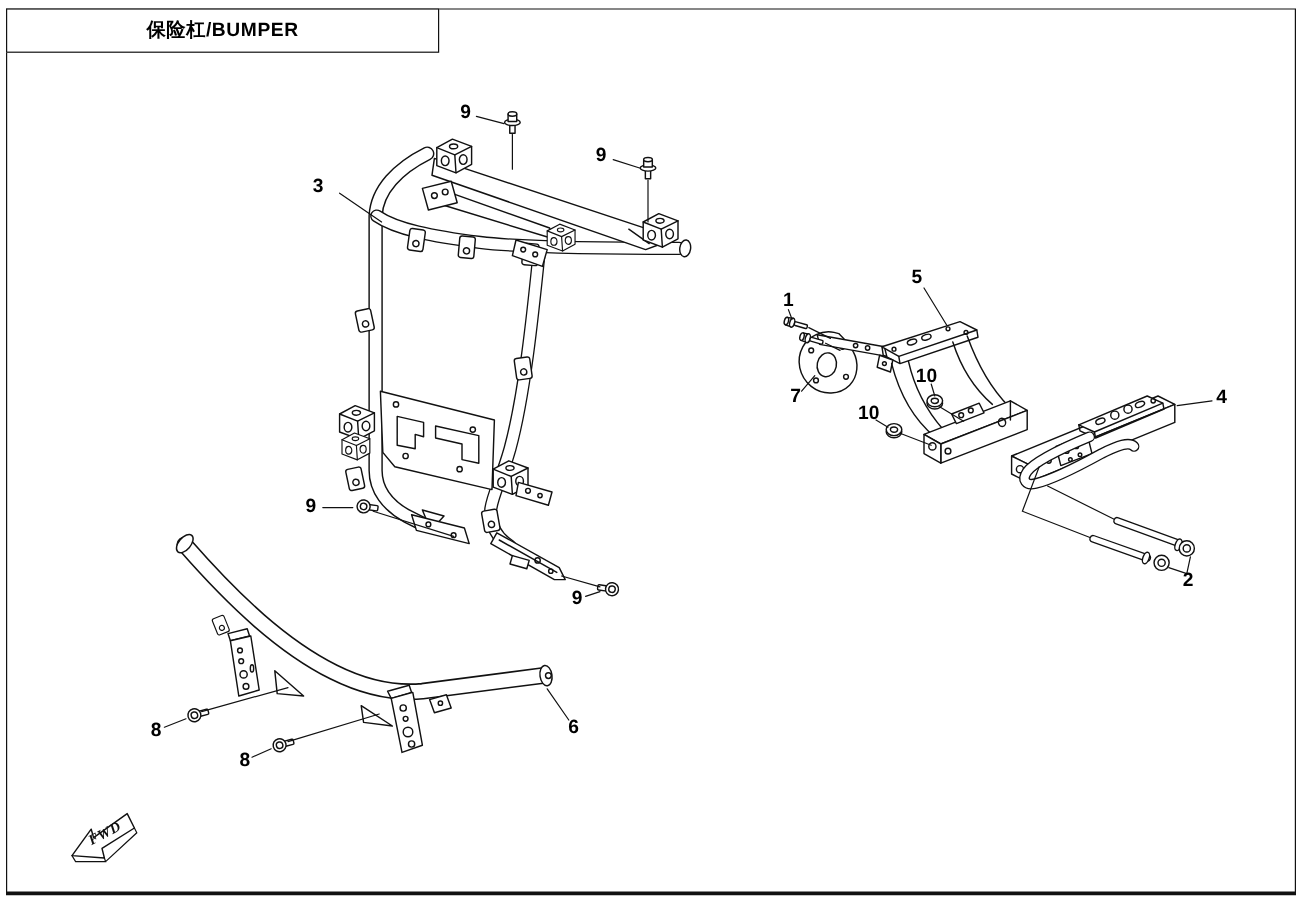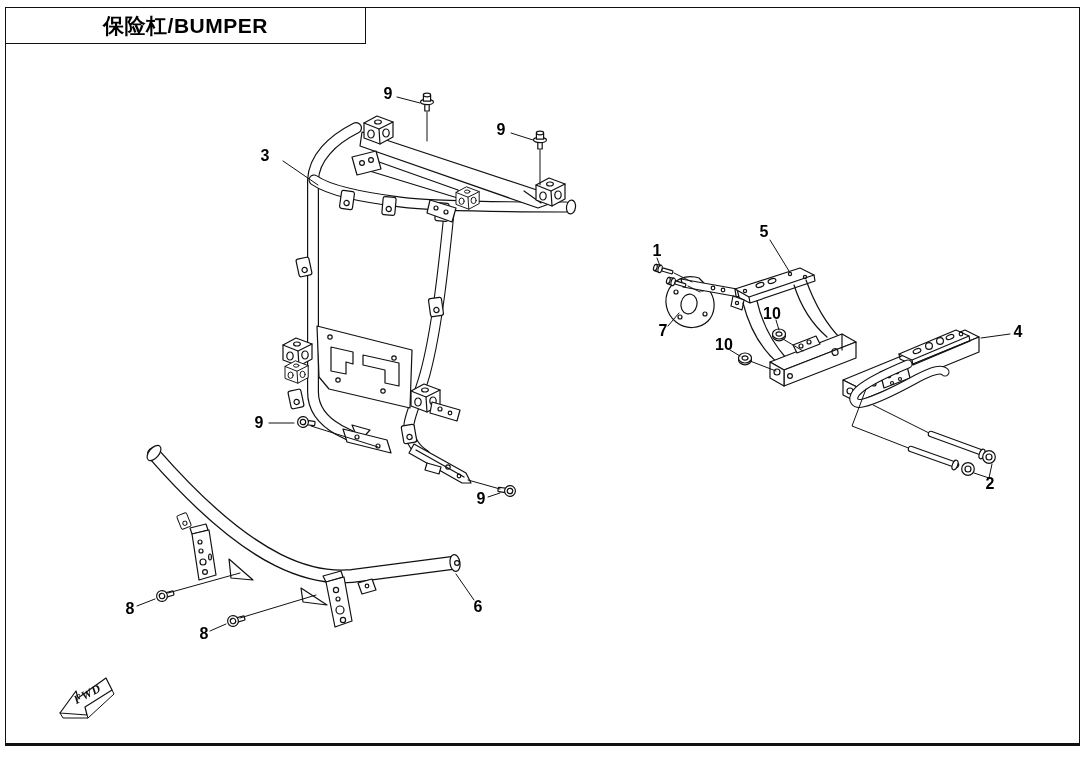--- a/index.html
+++ b/index.html
@@ -3,21 +3,21 @@
 <meta charset="utf-8">
 <style>
   html,body{margin:0;padding:0;background:#fff;}
   .stage{position:relative;width:1090px;height:760px;background:#fff;overflow:hidden;
          font-family:"Liberation Sans", sans-serif;}
   .page-border{position:absolute;left:5px;top:7px;width:1075px;height:739px;
          border:1.5px solid #111;border-bottom-width:3px;box-sizing:border-box;}
   .title-box{position:absolute;left:5px;top:7px;width:361px;height:37px;
          border:1.5px solid #111;box-sizing:border-box;background:#fff;
          display:flex;align-items:center;justify-content:center;}
-  .title-box span{font-size:21px;font-weight:bold;color:#000;letter-spacing:.5px;}
+  .title-box span{font-size:16px;font-weight:bold;color:#000;letter-spacing:.5px;}
   svg.diagram{position:absolute;left:0;top:0;}
   .s{stroke:#111;stroke-width:1.2;fill:none;stroke-linejoin:round;stroke-linecap:round;}
   .f{stroke:#111;stroke-width:1.2;fill:#fff;stroke-linejoin:round;}
   .t{stroke:#111;stroke-width:1;fill:none;stroke-linecap:round;}
   .cas{stroke:#111;fill:none;stroke-linecap:round;stroke-linejoin:round;}
   .cor{stroke:#fff;fill:none;stroke-linecap:round;stroke-linejoin:round;}
   .callout{position:absolute;transform:translate(-50%,-50%);font-size:16px;font-weight:bold;
          color:#000;line-height:1;}
   .fwd-label{position:absolute;left:73px;top:687px;font-family:"Liberation Serif",serif;
          font-style:italic;font-weight:bold;font-size:12px;color:#111;

